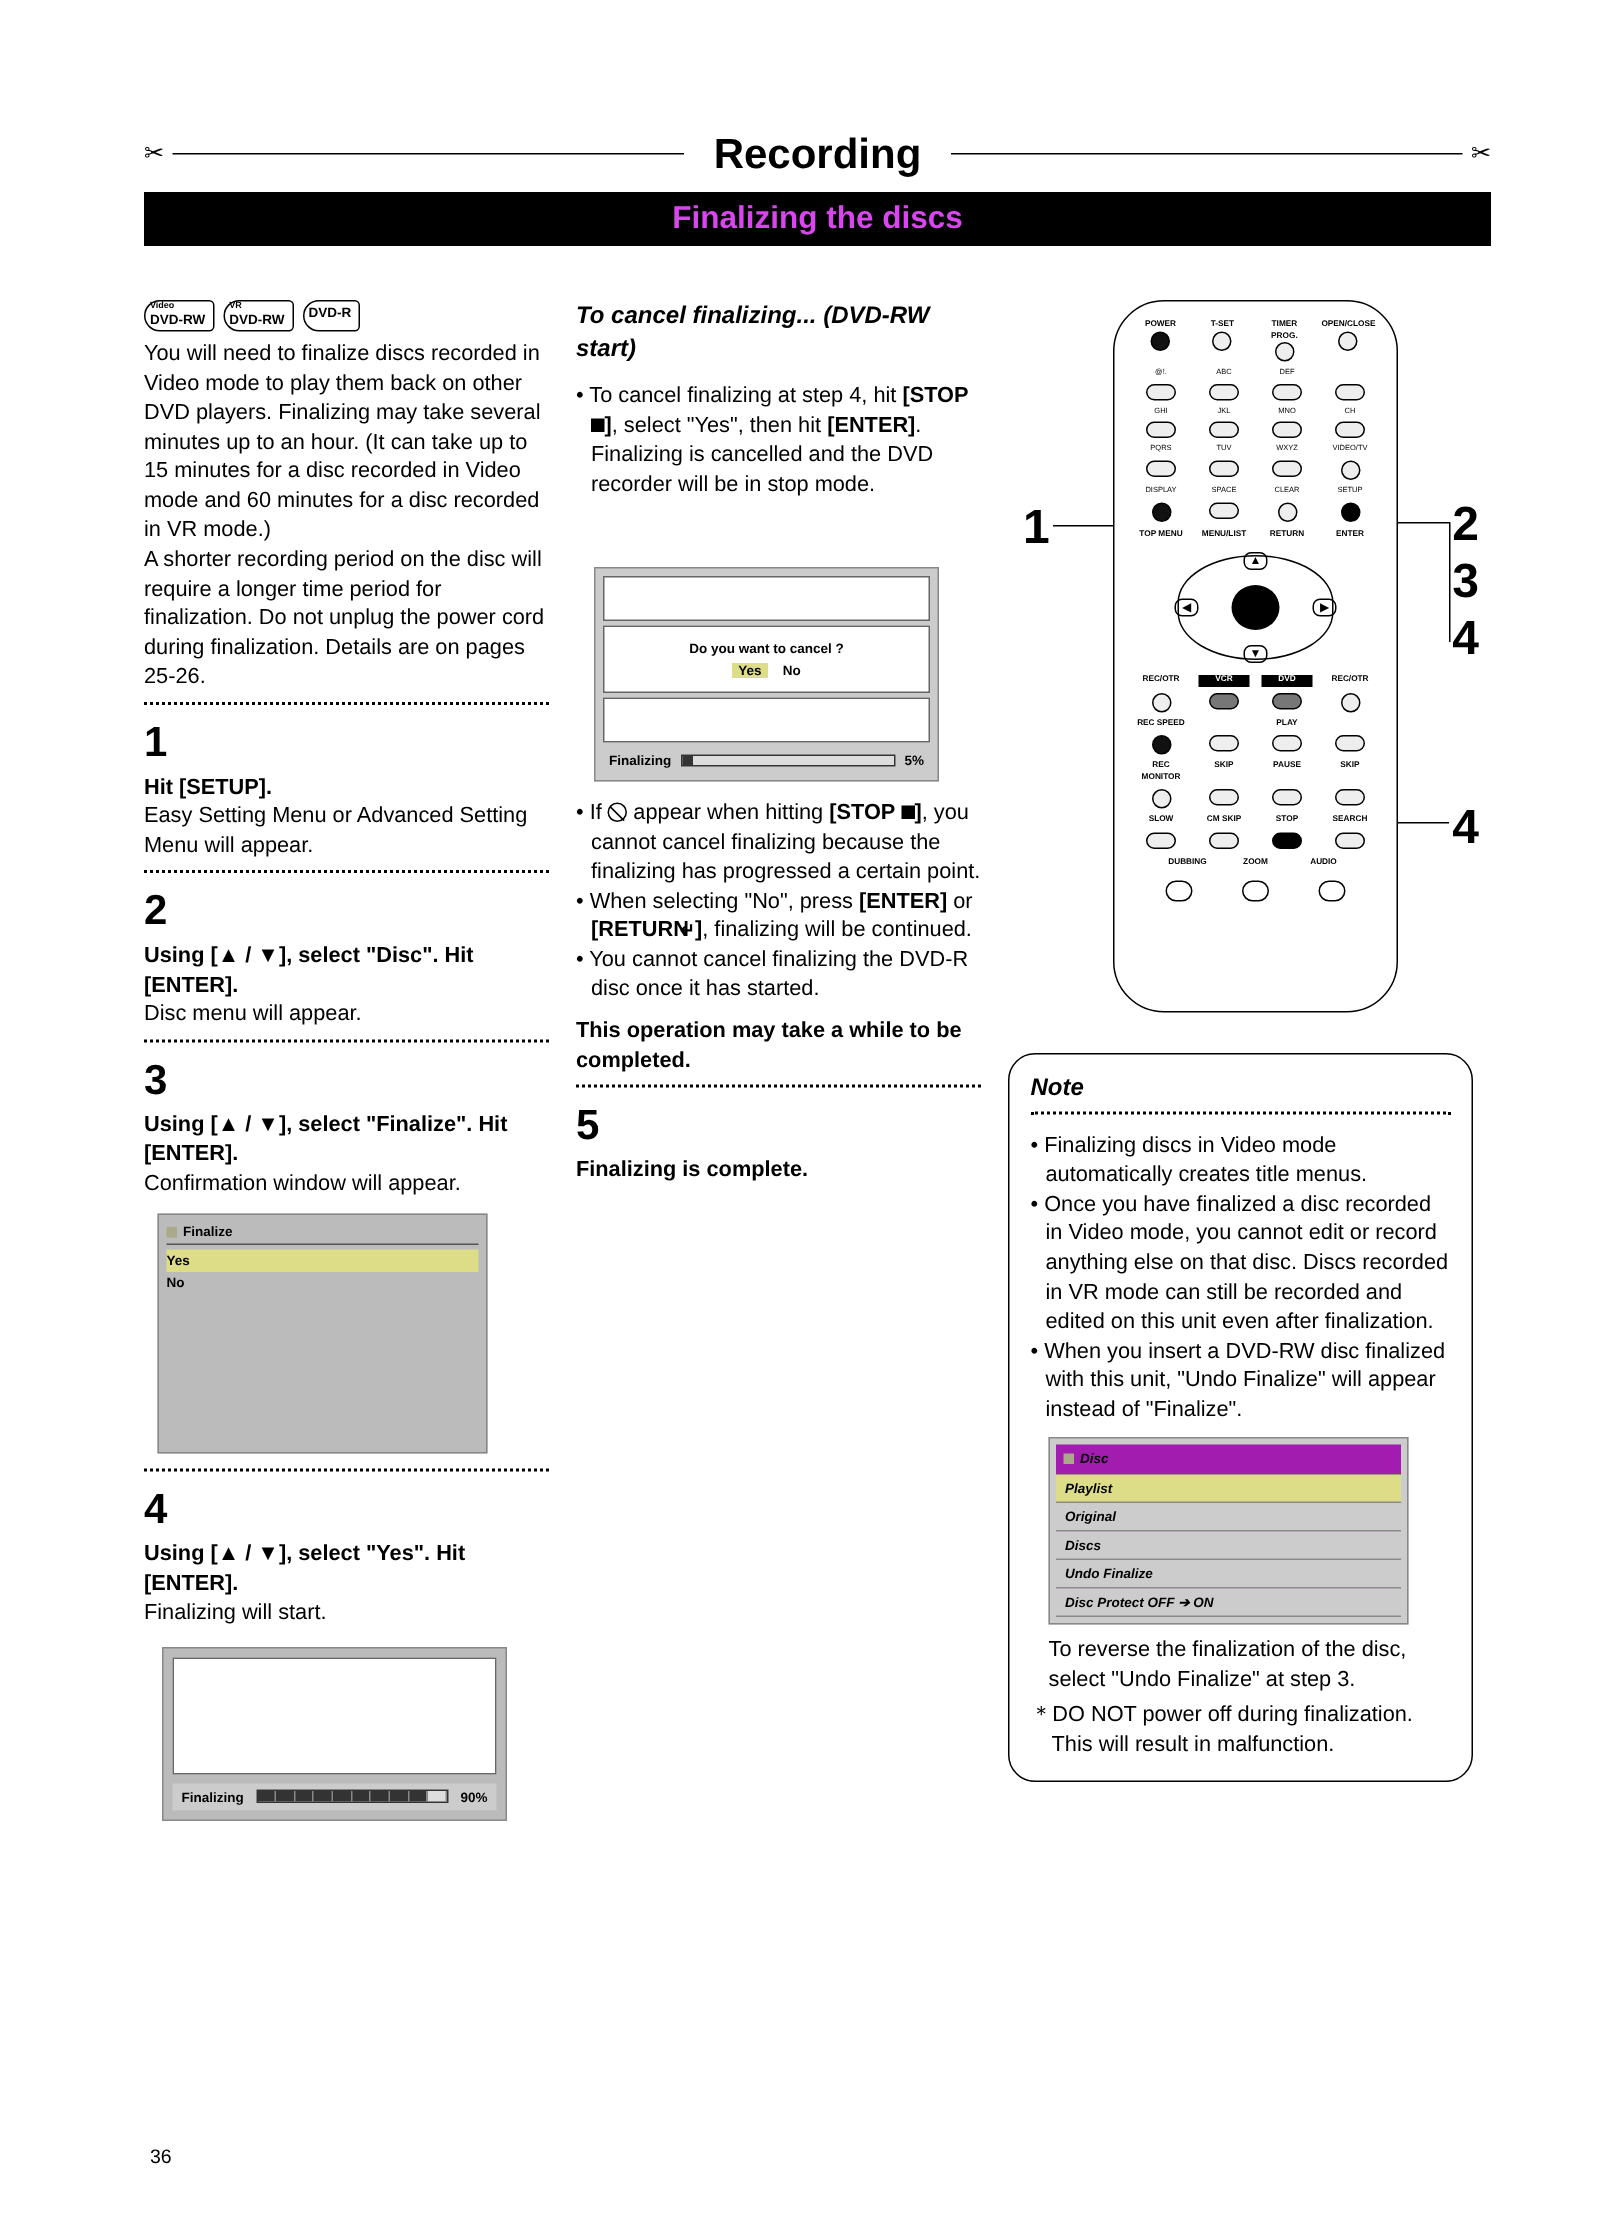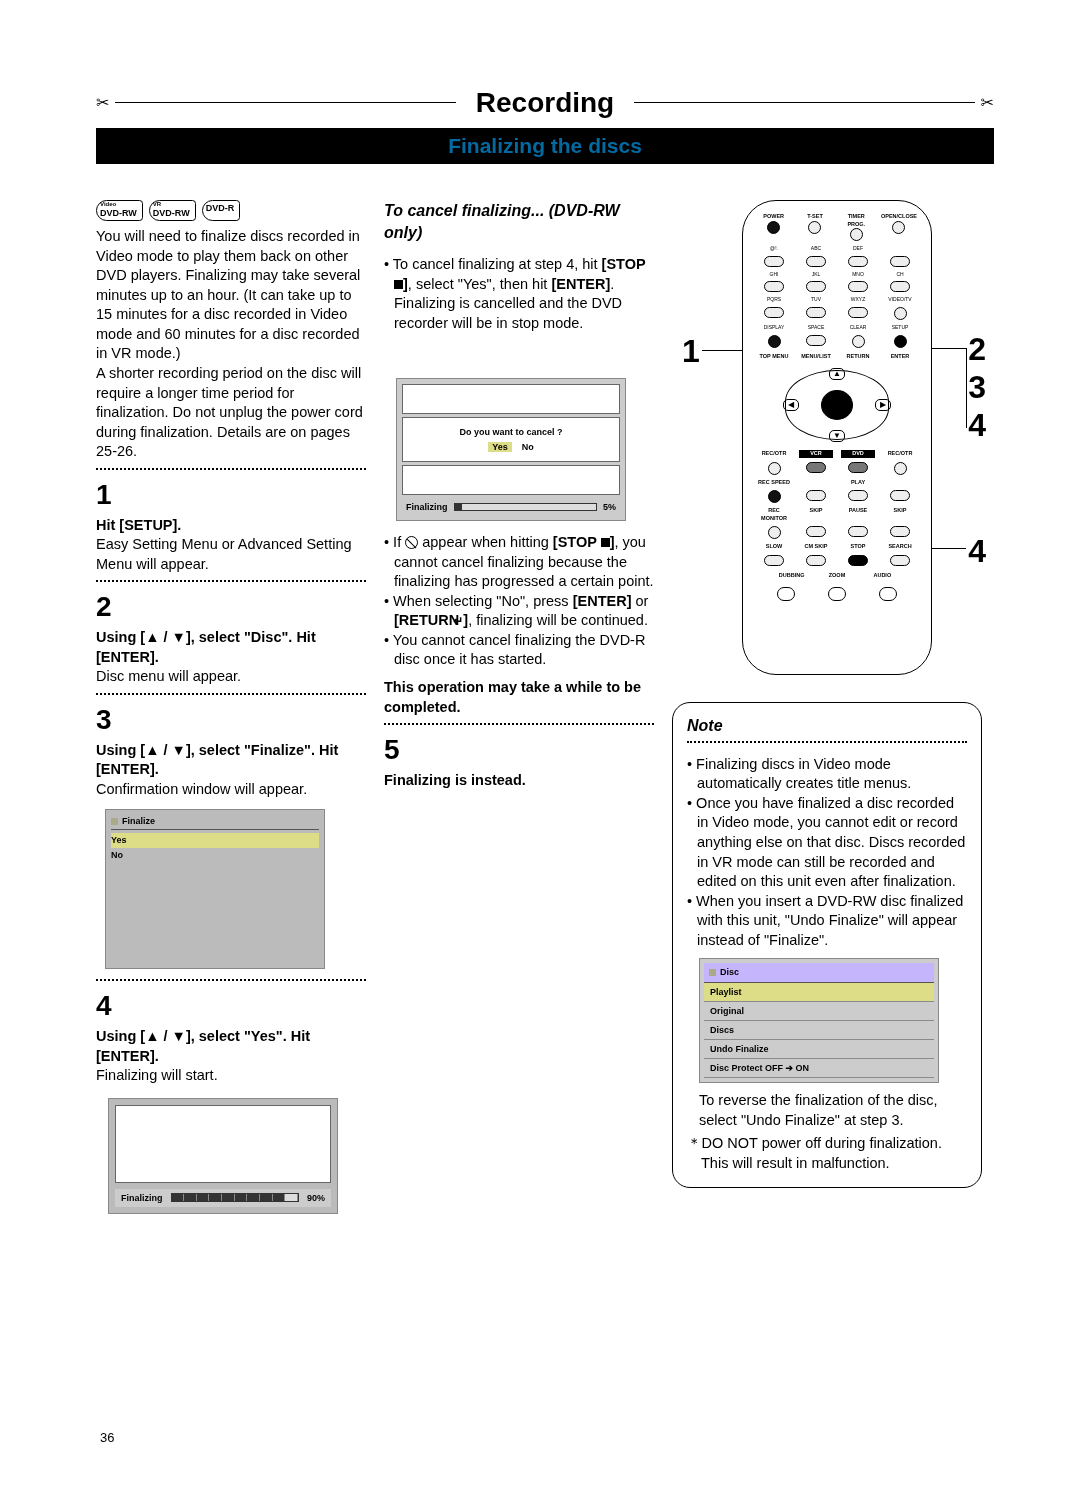--- a/index.html
+++ b/index.html
@@ -13,21 +13,21 @@
     height: 1487px;
     padding: 84px 86px 30px 96px;
     position: relative;
   }
   .header { position: relative; margin-bottom: 36px; }
   .title-row { display: flex; align-items: center; justify-content: center; }
   .scissor { font-size: 16px; }
   .hr-line { flex: 1; border-top: 1.5px solid #000; margin: 0 6px; }
   .title { font-size: 28px; font-weight: bold; padding: 0 14px; }
   .subtitle-bar {
-    background: #000; color: #0369a1; text-align: center;
+    background: #000; color: #d946ef; text-align: center;
     font-size: 21px; font-weight: bold; padding: 4px 0; margin-top: 6px;
   }
   .columns { display: flex; gap: 18px; }
   .col { flex: 1; min-width: 0; }
   .col1 { flex: 0 0 270px; }
   .col2 { flex: 0 0 270px; }
   .col3 { flex: 0 0 310px; }
   .disc-badges { display: flex; gap: 6px; margin-bottom: 6px; }
   .disc-badge {
     border: 1.5px solid #000; border-radius: 12px 4px 4px 12px;
@@ -81,21 +81,21 @@
     border: 1.5px solid #000; border-radius: 18px; padding: 12px 14px 14px 14px;
     margin-top: 12px;
   }
   .note-title { font-style: italic; font-weight: bold; font-size: 16px; }
   .note-dots { border:none; border-top:2px dotted #000; margin:4px 0 6px 0; }
 
   .disc-menu {
     border:1.5px solid #888; background:#ccc; padding:4px; font-size:9px; font-weight:bold;
     margin: 8px 0;
   }
-  .disc-menu-inner { background:#c4b5fd; }
+  .disc-menu-inner { background:#a21caf;font-style:italic; }
   .disc-menu-title { display:flex; align-items:center; gap:4px; padding:3px 5px; border-bottom:1px solid #555; }
   .disc-menu-item { padding:3px 6px; border-bottom:1px solid #8a8a8a; background:#ccc; }
   .disc-menu-item.sel { background:#dd8; }
 
   .remote-area { position: relative; }
   .remote {
     width: 190px; height: 475px; border: 1.6px solid #000; border-radius: 34px;
     margin-left: 70px; position: relative; background:#fff;
   }
   .callout { position:absolute; font-size: 32px; font-weight: bold; }
@@ -205,21 +205,21 @@
               <span></span>
               <span></span>
             </span>
           </span>
         <span>90%</span>
       </div>
     </div>
   </div>
 
   <div class="col col2">
-    <p class="bold italic" style="font-size:16px;">To cancel finalizing... (DVD-RW only)</p>
+    <p class="bold italic" style="font-size:16px;">To cancel finalizing... (DVD-RW start)</p>
     <ul class="bullets">
       <li>To cancel finalizing at step 4, hit <b>[STOP <span class="stopsq"></span>]</b>, select "Yes", then hit <b>[ENTER]</b>. Finalizing is cancelled and the DVD recorder will be in stop mode.</li>
     </ul>
 
     <div class="cancel-screen" style="width:230px;margin-left:12px;margin-top:44px;">
       <div class="cancel-blank"></div>
       <div class="cancel-prompt">
         <div>Do you want to cancel ?</div>
         <div class="opts">
           <span class="yes">Yes</span>
@@ -239,21 +239,21 @@
 
     <ul class="bullets">
       <li>If <span class="prohibit"></span> appear when hitting <b>[STOP <span class="stopsq"></span>]</b>, you cannot cancel finalizing because the finalizing has progressed a certain point.</li>
       <li>When selecting "No", press <b>[ENTER]</b> or <b>[RETURN <span class="retarrow">↵</span>]</b>, finalizing will be continued.</li>
       <li>You cannot cancel finalizing the DVD-R disc once it has started.</li>
     </ul>
 
     <p class="bold" style="margin-top:8px;">This operation may take a while to be completed.</p>
     <hr class="dotline">
     <div class="stepnum">5</div>
-    <p class="bold">Finalizing is instead.</p>
+    <p class="bold">Finalizing is complete.</p>
   </div>
 
   <div class="col col3">
     <div class="remote-area" style="height:490px;">
       <span class="callout c-l" style="top:130px;">1</span>
       <span class="callout c-r" style="top:128px;">2</span>
       <span class="callout c-r" style="top:166px;">3</span>
       <span class="callout c-r" style="top:204px;">4</span>
       <span class="callout c-r" style="top:330px;">4</span>
 

